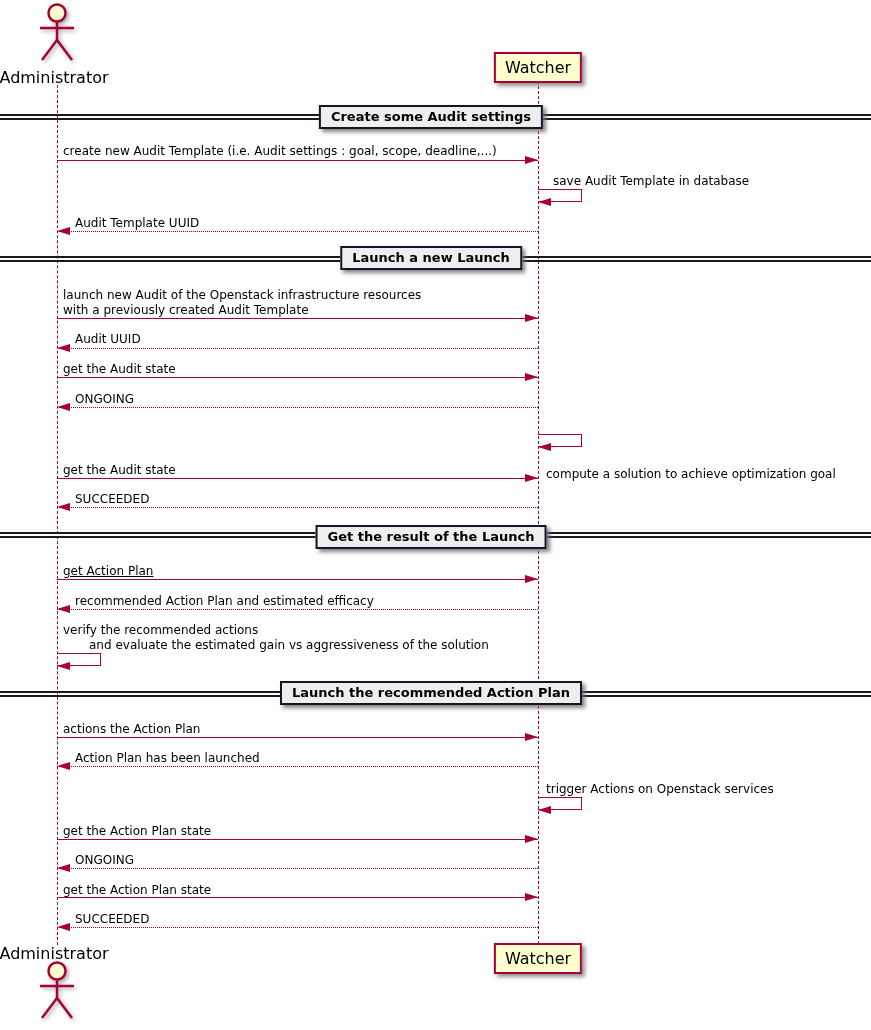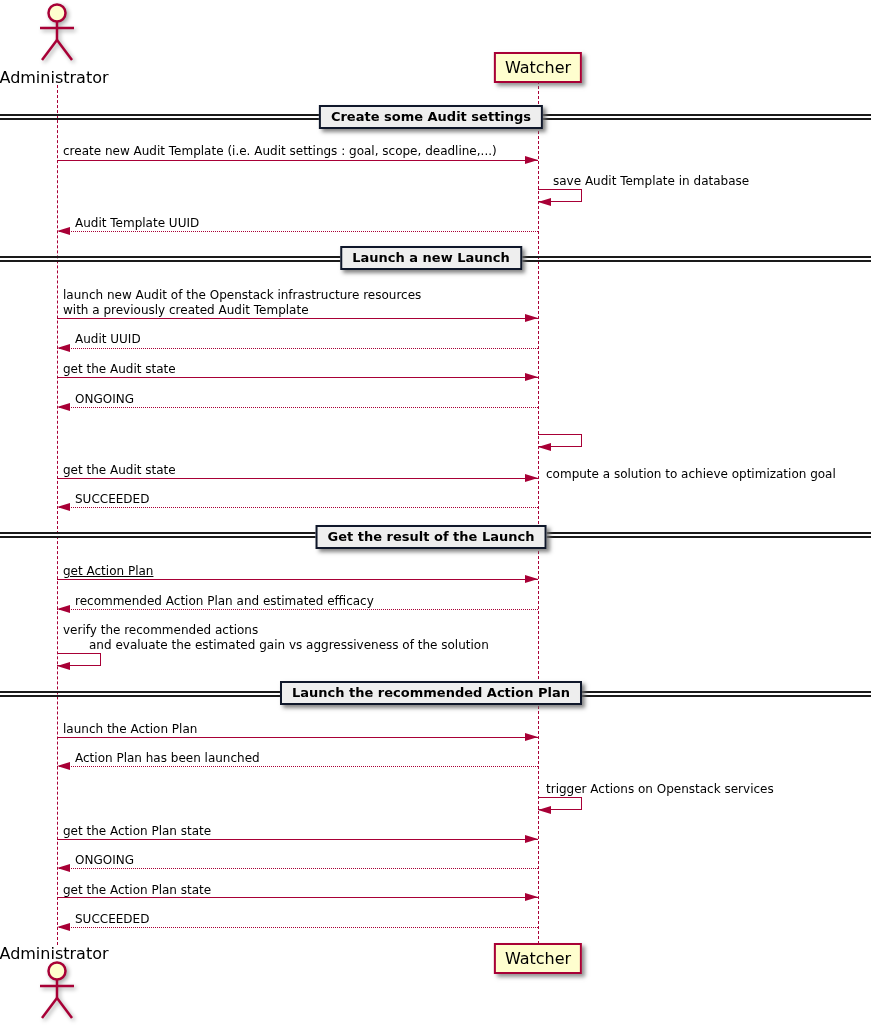--- a/index.html
+++ b/index.html
@@ -148,21 +148,21 @@
     <div class="loop" style="left:57px;top:653px;"></div>
     <div class="ah-l" style="left:57px;top:662px;"></div>
   </div>
 
   <div>
     <div class="divider-line" style="top:691px;"></div>
     <div class="divider-box" style="top:681px;">Launch the recommended Action Plan</div>
   </div>
 
   <div>
-    <div class="msg-label" style="left:63px;top:722px;">launch the Action Plan</div>
+    <div class="msg-label" style="left:63px;top:722px;">actions the Action Plan</div>
     <div class="msg-line" style="top:737px;"></div>
     <div class="ah-r" style="top:733px;"></div>
   </div>
 
   <div>
     <div class="msg-label" style="left:75px;top:751px;">Action Plan has been launched</div>
     <div class="msg-line dotted" style="top:766px;"></div>
     <div class="ah-l" style="top:762px;"></div>
   </div>
 

